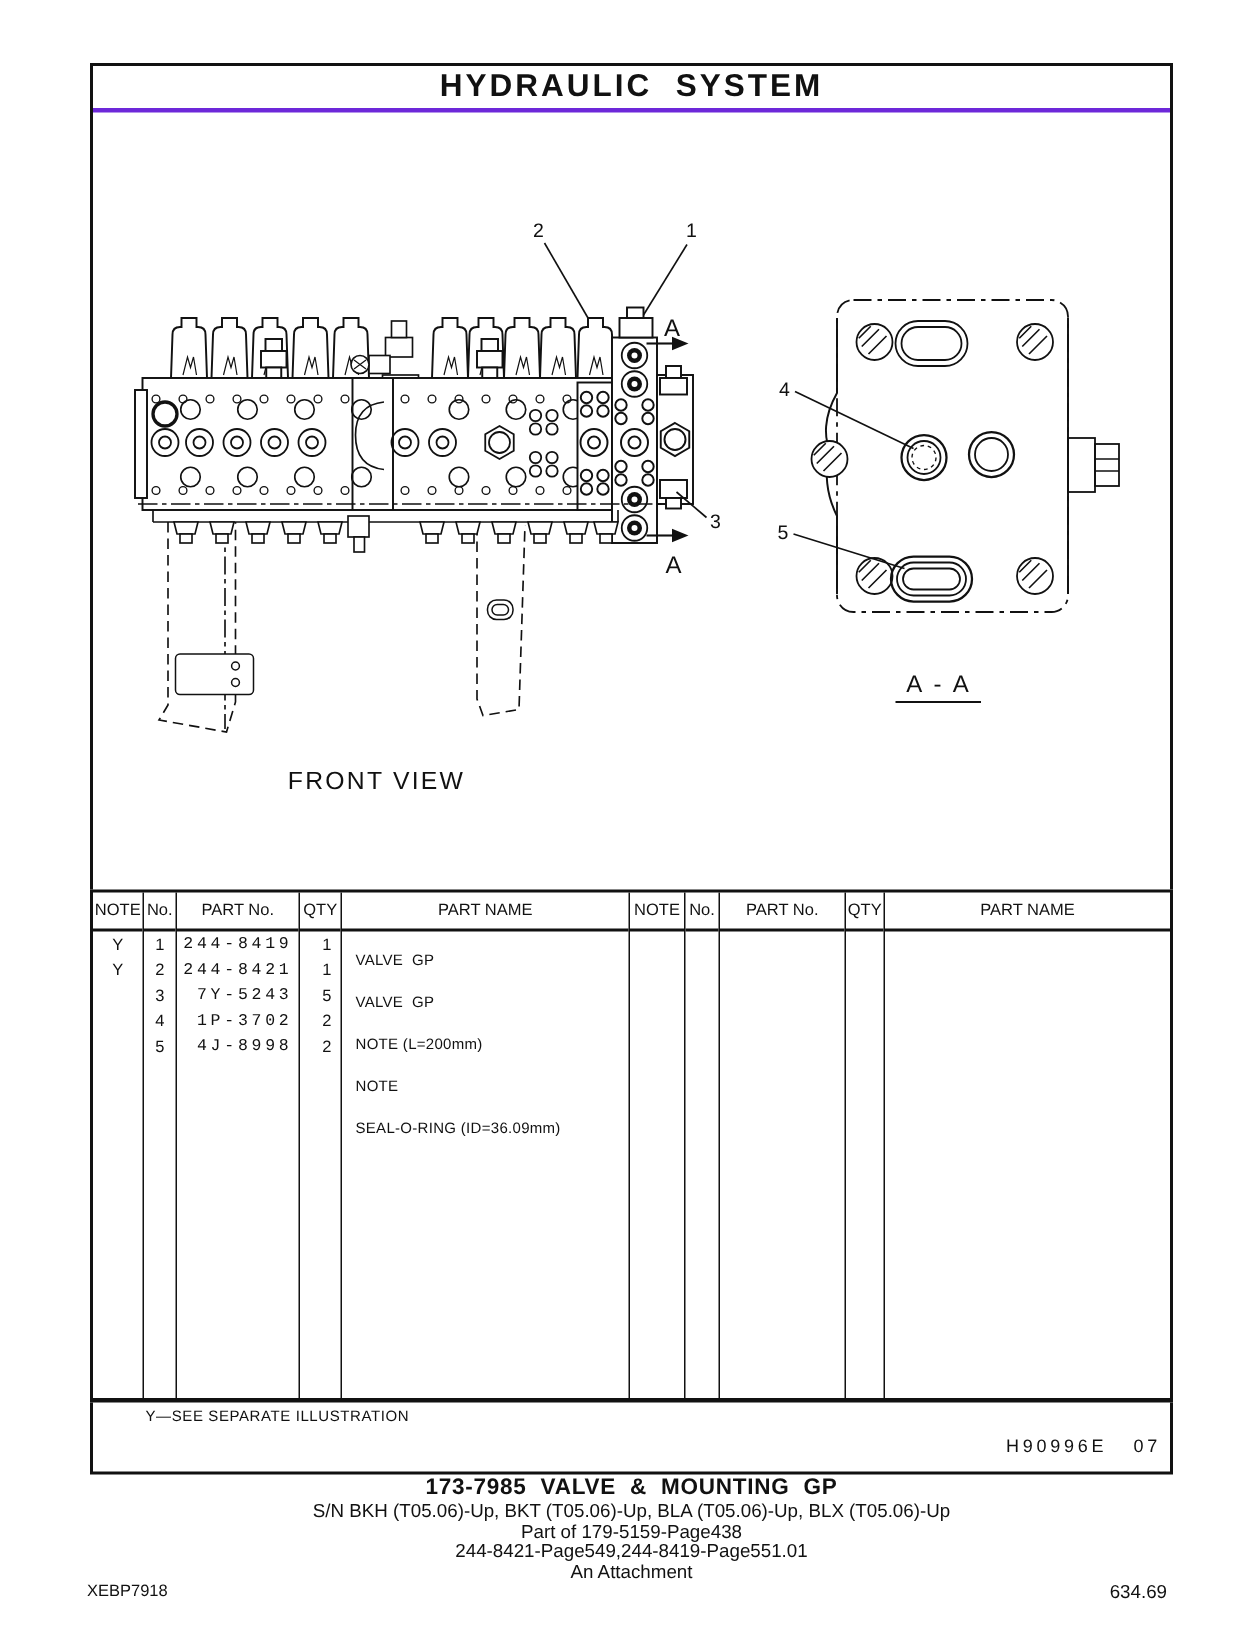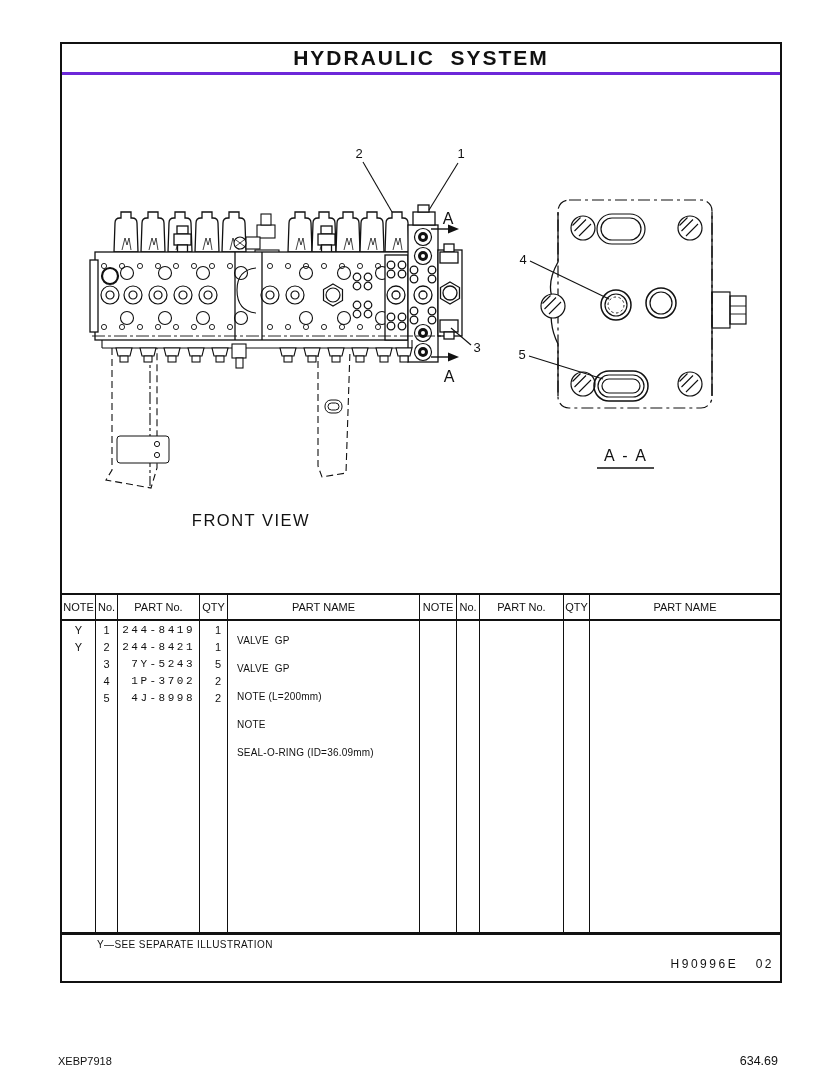--- a/index.html
+++ b/index.html
@@ -420,19 +420,26 @@
       <div class="tcol col-qty">
         <div class="th">QTY</div>
       </div>
       <div class="tcol col-name">
         <div class="th">PART NAME</div>
       </div>
     </div>
   </div>
 
   <div class="table-footnote">Y—SEE SEPARATE ILLUSTRATION</div>
-  <div class="revision-code">H90996E   02</div>
-
+  <div class="revision-code">H90996E   07</div>
+
+  <div class="footer-block">
+    <div class="footer-title">173-7985  VALVE  &amp;  MOUNTING  GP</div>
+    <div class="footer-line">S/N BKH (T05.06)-Up, BKT (T05.06)-Up, BLA (T05.06)-Up, BLX (T05.06)-Up</div>
+    <div class="footer-line">Part of 179-5159-Page438</div>
+    <div class="footer-line">244-8421-Page549,244-8419-Page551.01</div>
+    <div class="footer-line">An Attachment</div>
+  </div>
 
   <div class="doc-code">XEBP7918</div>
   <div class="page-number">634.69</div>
 
 </div>
 
 </body></html>

